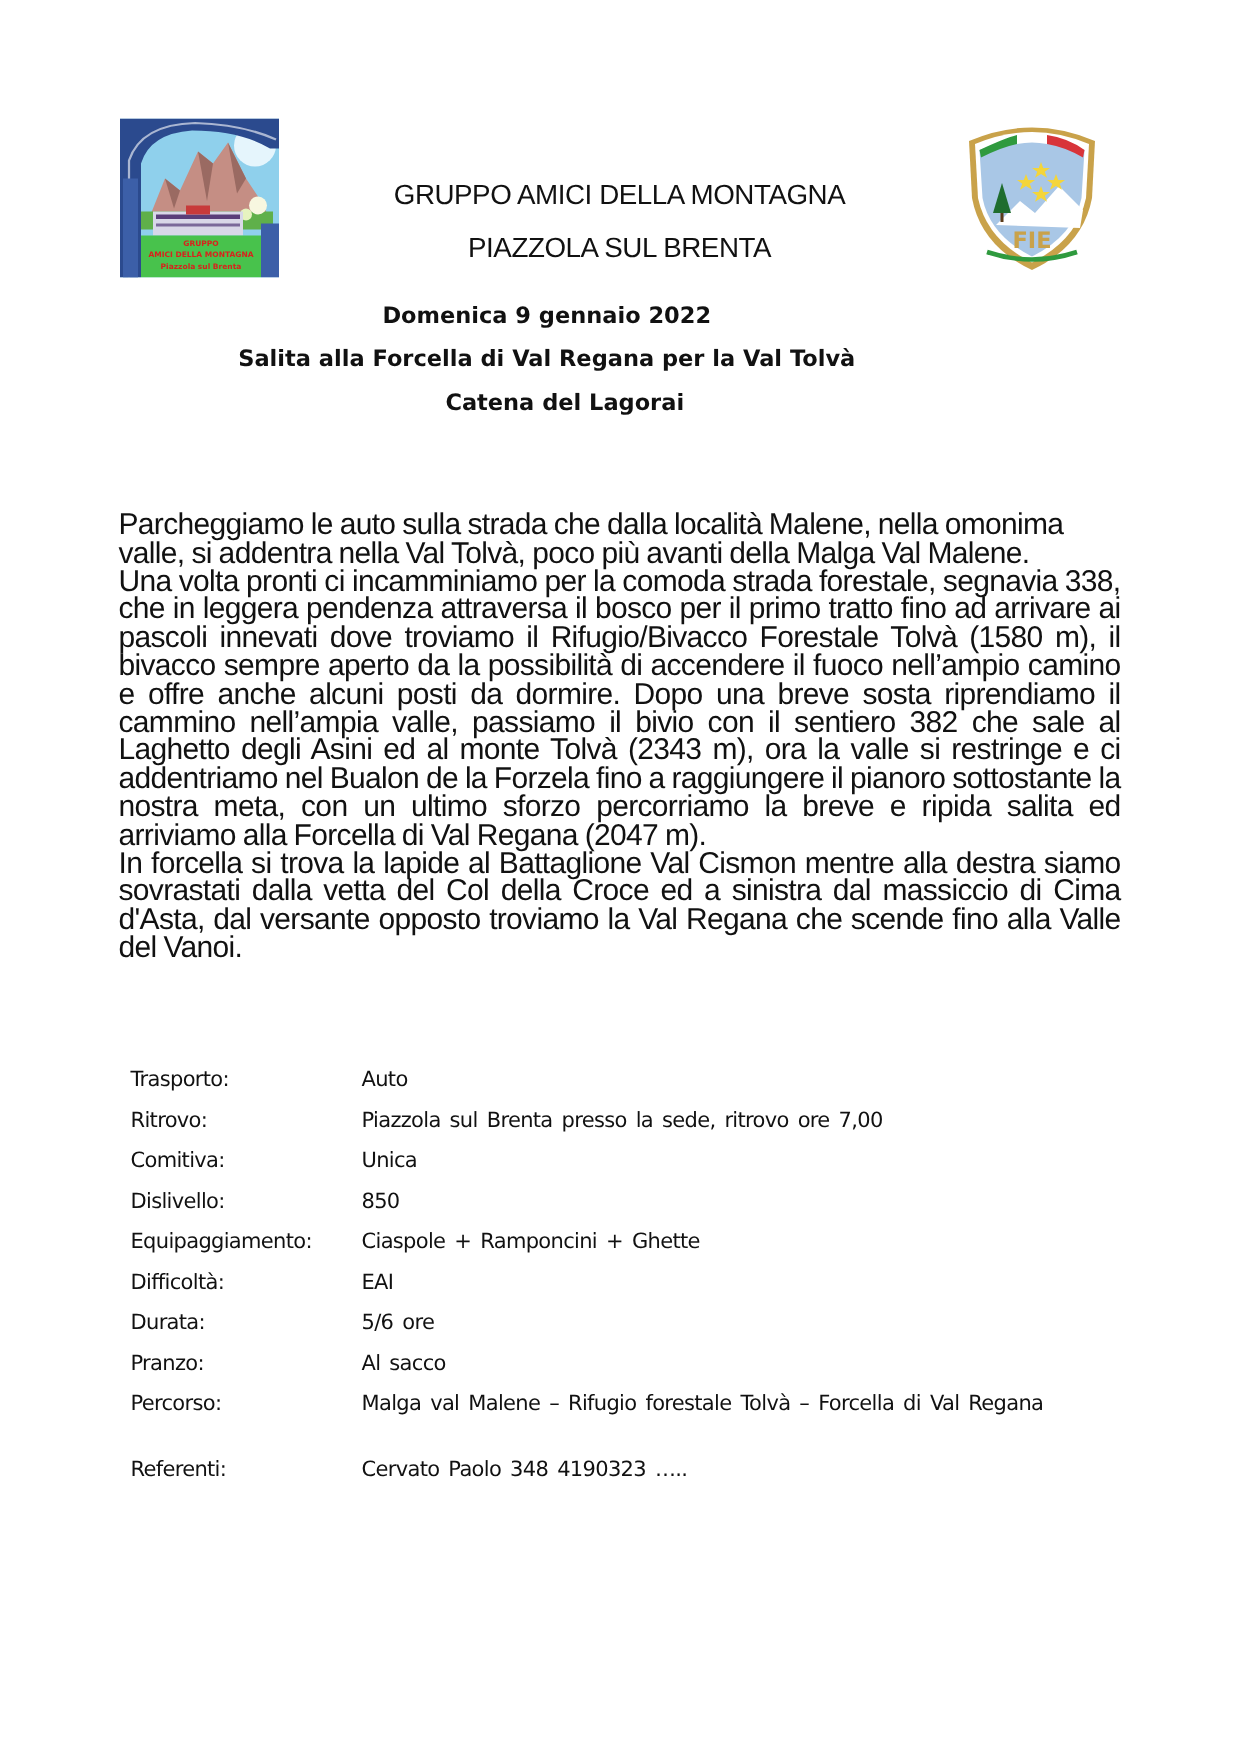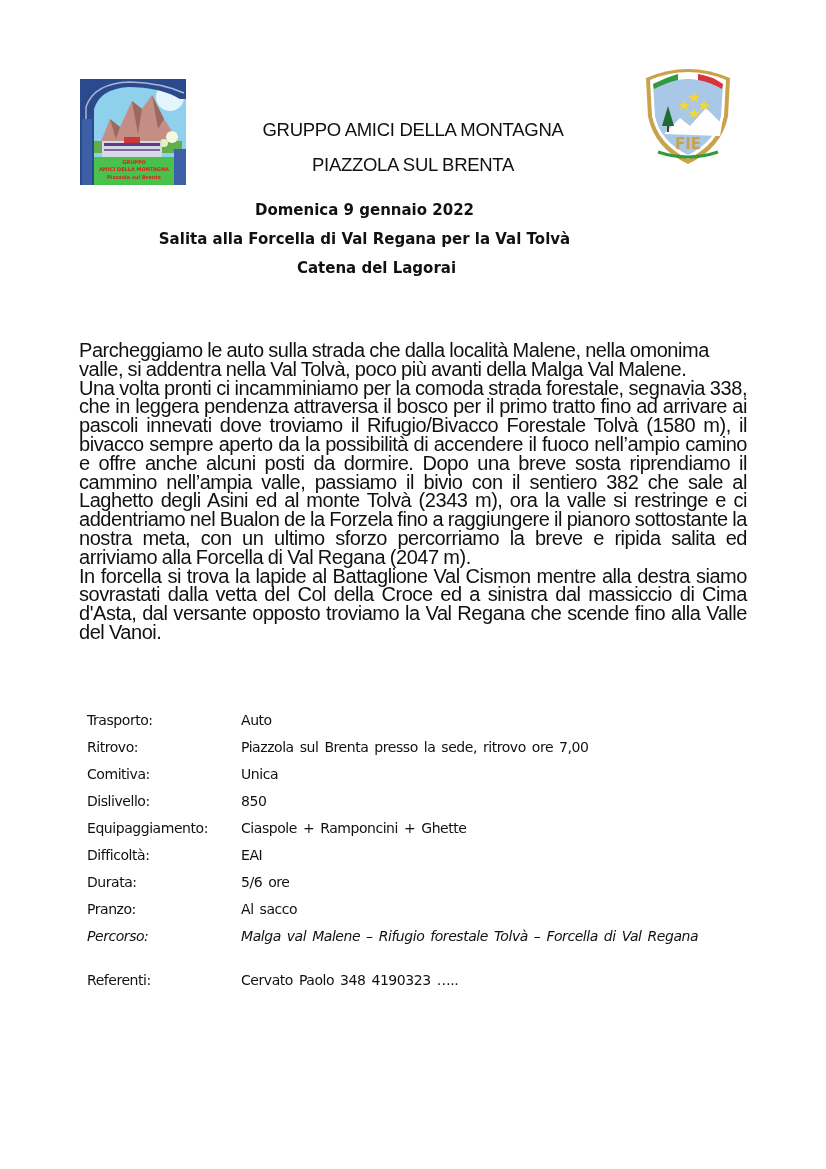--- a/index.html
+++ b/index.html
@@ -1,35 +1,35 @@
 <!DOCTYPE html>
 <html><head>
 <meta charset="utf-8">
 <style>
   html, body { margin: 0; padding: 0; background: #ffffff; }
   body { width: 826px; height: 1169px; position: relative; overflow: hidden; font-family: "DejaVu Sans", sans-serif; color: #111; }
   .logo-left { position: absolute; left: 80px; top: 79px; width: 106px; height: 106px; }
-  .logo-right { position: absolute; left: 640px; top: 64px; width: 96px; height: 102px; }
+  .logo-right { position: absolute; left: 640px; top: 80px; width: 96px; height: 102px; }
   .org { position: absolute; left: 0; width: 826px; text-align: center; font-family: "Liberation Sans", sans-serif; font-size: 18.5px; color: #111; letter-spacing: -0.3px; margin-top: 36px; }
   .org.l1 { top: 83px; }
   .org.l2 { top: 118px; }
   .title { position: absolute; left: 0; width: 729px; text-align: center; font-family: "DejaVu Sans", sans-serif; font-weight: bold; font-size: 15px; color: #111; }
   .title.t1 { top: 201px; }
   .title.t2 { top: 230px; }
   .title.t3 { top: 259px; margin-left: 12px; }
   .body-text { position: absolute; left: 79px; width: 668px; top: 341px; font-family: Liberation Sans, sans-serif; font-size: 20px; line-height: 18.8px; letter-spacing: -0.45px; word-spacing: -0.5px; }
   .body-text p { margin: 0; }
   .body-text .left { text-align: left; }
   .body-text .just { text-align: justify; }
   .body-text .gap { height: 18.8px; }
   .info { position: absolute; left: 87px; top: 711px; width: 660px; font-family: "DejaVu Sans", sans-serif; font-size: 14px; letter-spacing: -0.45px; }
   .info-row { display: flex; min-height: 27px; line-height: 18px; }
   .info-row .k { width: 154px; flex: none; }
   .info-row .v { flex: 1; text-align: justify; word-spacing: 2px; }
-  .info-row.tall { min-height: 44px; font-style: italic; }
+  .info-row.tall { min-height: 44px; }
 </style>
 </head>
 <body>
 
 <div class="logo-left">
   <svg width="106" height="106" viewBox="0 0 106 106">
     <rect x="0" y="0" width="106" height="106" fill="#8fd0ec"></rect>
     <circle cx="90" cy="18" r="14" fill="#f4fbff" opacity="0.85"></circle>
     <polygon points="18,70 30,40 40,48 52,22 62,30 72,16 84,40 96,58 100,70" fill="#c58e84"></polygon>
     <polygon points="30,40 36,60 40,48" fill="#9a6a62"></polygon>

